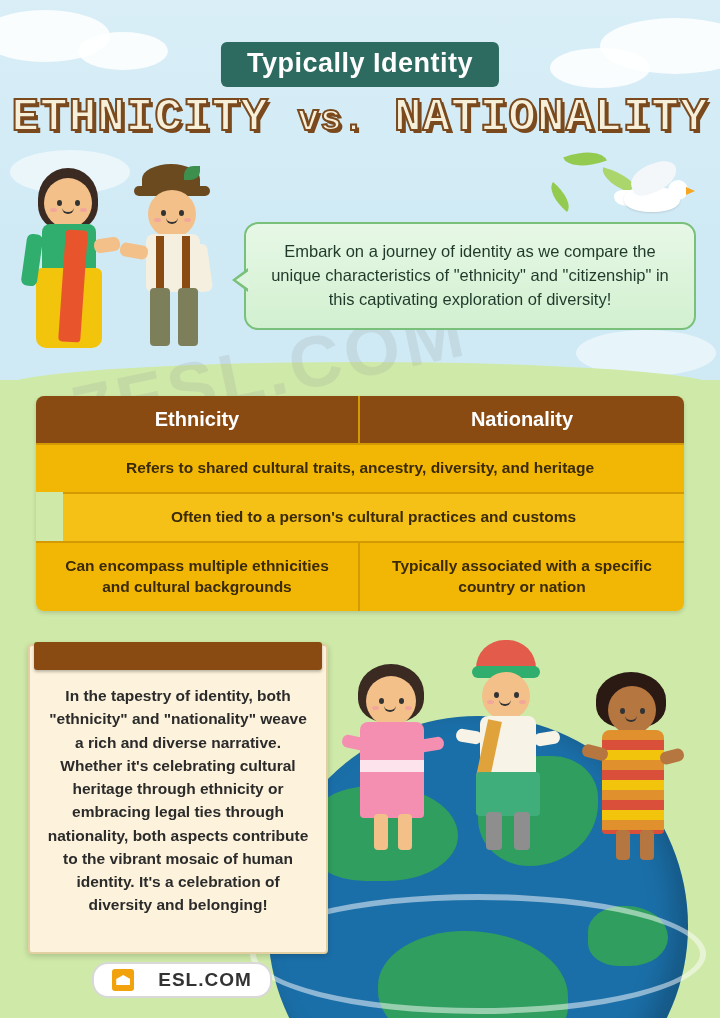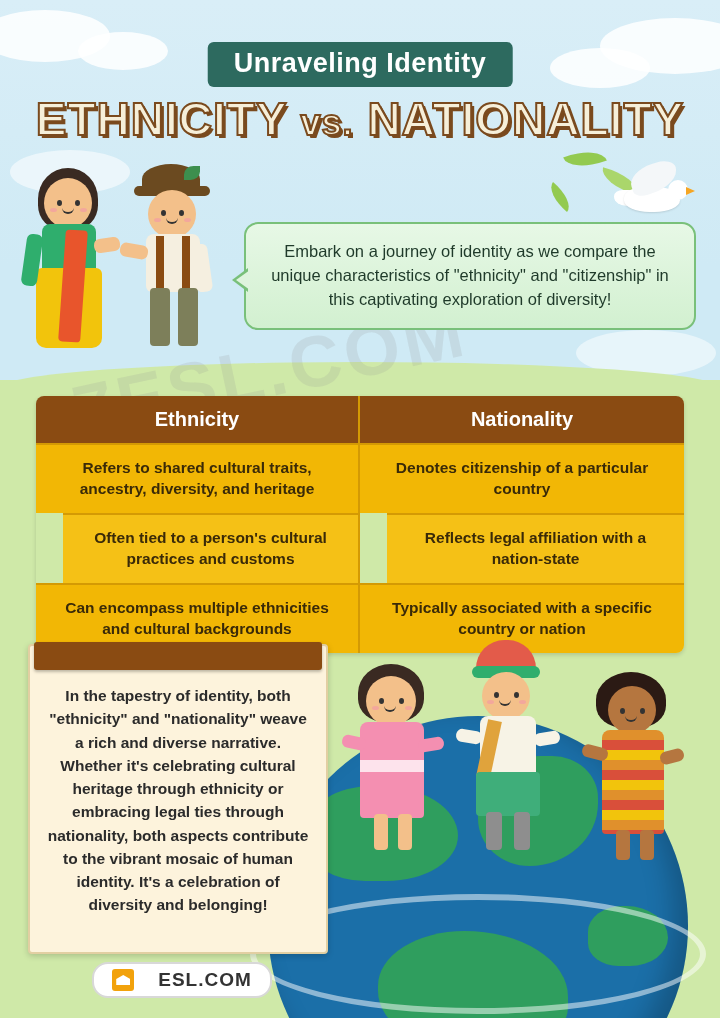--- a/index.html
+++ b/index.html
@@ -58,21 +58,21 @@
     background: #2d6a5f; color: #ffffff; padding: 6px 26px 8px;
     border-radius: 6px; font-size: 27px; font-weight: bold; letter-spacing: .5px;
     white-space: nowrap;
   }
   .main-title {
     position: absolute; left: 0; right: 0; top: 92px;
     text-align: center; font-size: 46px; font-weight: bold;
     color: #f6efd9; letter-spacing: 1px; white-space: nowrap;
     -webkit-text-stroke: 2px #7a4a1e;
     text-shadow: 3px 3px 0 #7a4a1e;
-    font-family: Liberation Sans, sans-serif;
+    font-family: Liberation Mono, monospace;
   }
   .main-title .vs { font-size: 36px; }
 
   
   .bubble {
     position: absolute; left: 244px; top: 222px; width: 452px;
     background: linear-gradient(180deg,#e7f8e6 0%, #d2f0d0 100%);
     border: 2px solid #79c07a; border-radius: 14px;
     padding: 16px 18px; color: #1f3a2a; font-size: 16.5px; line-height: 1.45;
     text-align: center; font-weight: 500;
@@ -192,21 +192,21 @@
 
   <div class="green-band"></div>
   <div class="bottom-band"></div>
 
   <div class="leaf l1"></div>
   <div class="leaf l2"></div>
   <div class="leaf l3"></div>
 
   <div class="watermark">7ESL.COM</div>
 
-  <div class="title-banner">Unraveling Identity</div>
+  <div class="title-banner">Typically Identity</div>
 
   <div class="main-title">
     <span>ETHNICITY</span>
     <span class="vs">vs.</span>
     <span>NATIONALITY</span>
   </div>
 
   <div class="char girl-left">
     <div class="hair" style="left:16px; top:0; width:60px; height:62px; background:#3a2a22;"></div>
     <div class="head" style="left:22px; top:10px; width:48px; height:50px; background:#f3c08a;"></div>
@@ -251,25 +251,23 @@
 
   <div class="bubble">Embark on a journey of identity as we compare the unique characteristics of "ethnicity" and "citizenship" in this captivating exploration of diversity!</div>
 
   <div class="table">
     <div class="trow thead">
       <div class="tcell">Ethnicity</div>
       <div class="tcell">Nationality</div>
     </div>
     <div class="trow">
       <div class="tcell">Refers to shared cultural traits, ancestry, diversity, and heritage</div>
-      <div class="tcell">Denotes citizenship of a particular country</div>
     </div>
     <div class="trow alt">
       <div class="tcell">Often tied to a person's cultural practices and customs</div>
-      <div class="tcell">Reflects legal affiliation with a nation-state</div>
     </div>
     <div class="trow">
       <div class="tcell">Can encompass multiple ethnicities and cultural backgrounds</div>
       <div class="tcell">Typically associated with a specific country or nation</div>
     </div>
   </div>
 
   <div class="globe">
     <div class="land a"></div>
     <div class="land b"></div>

